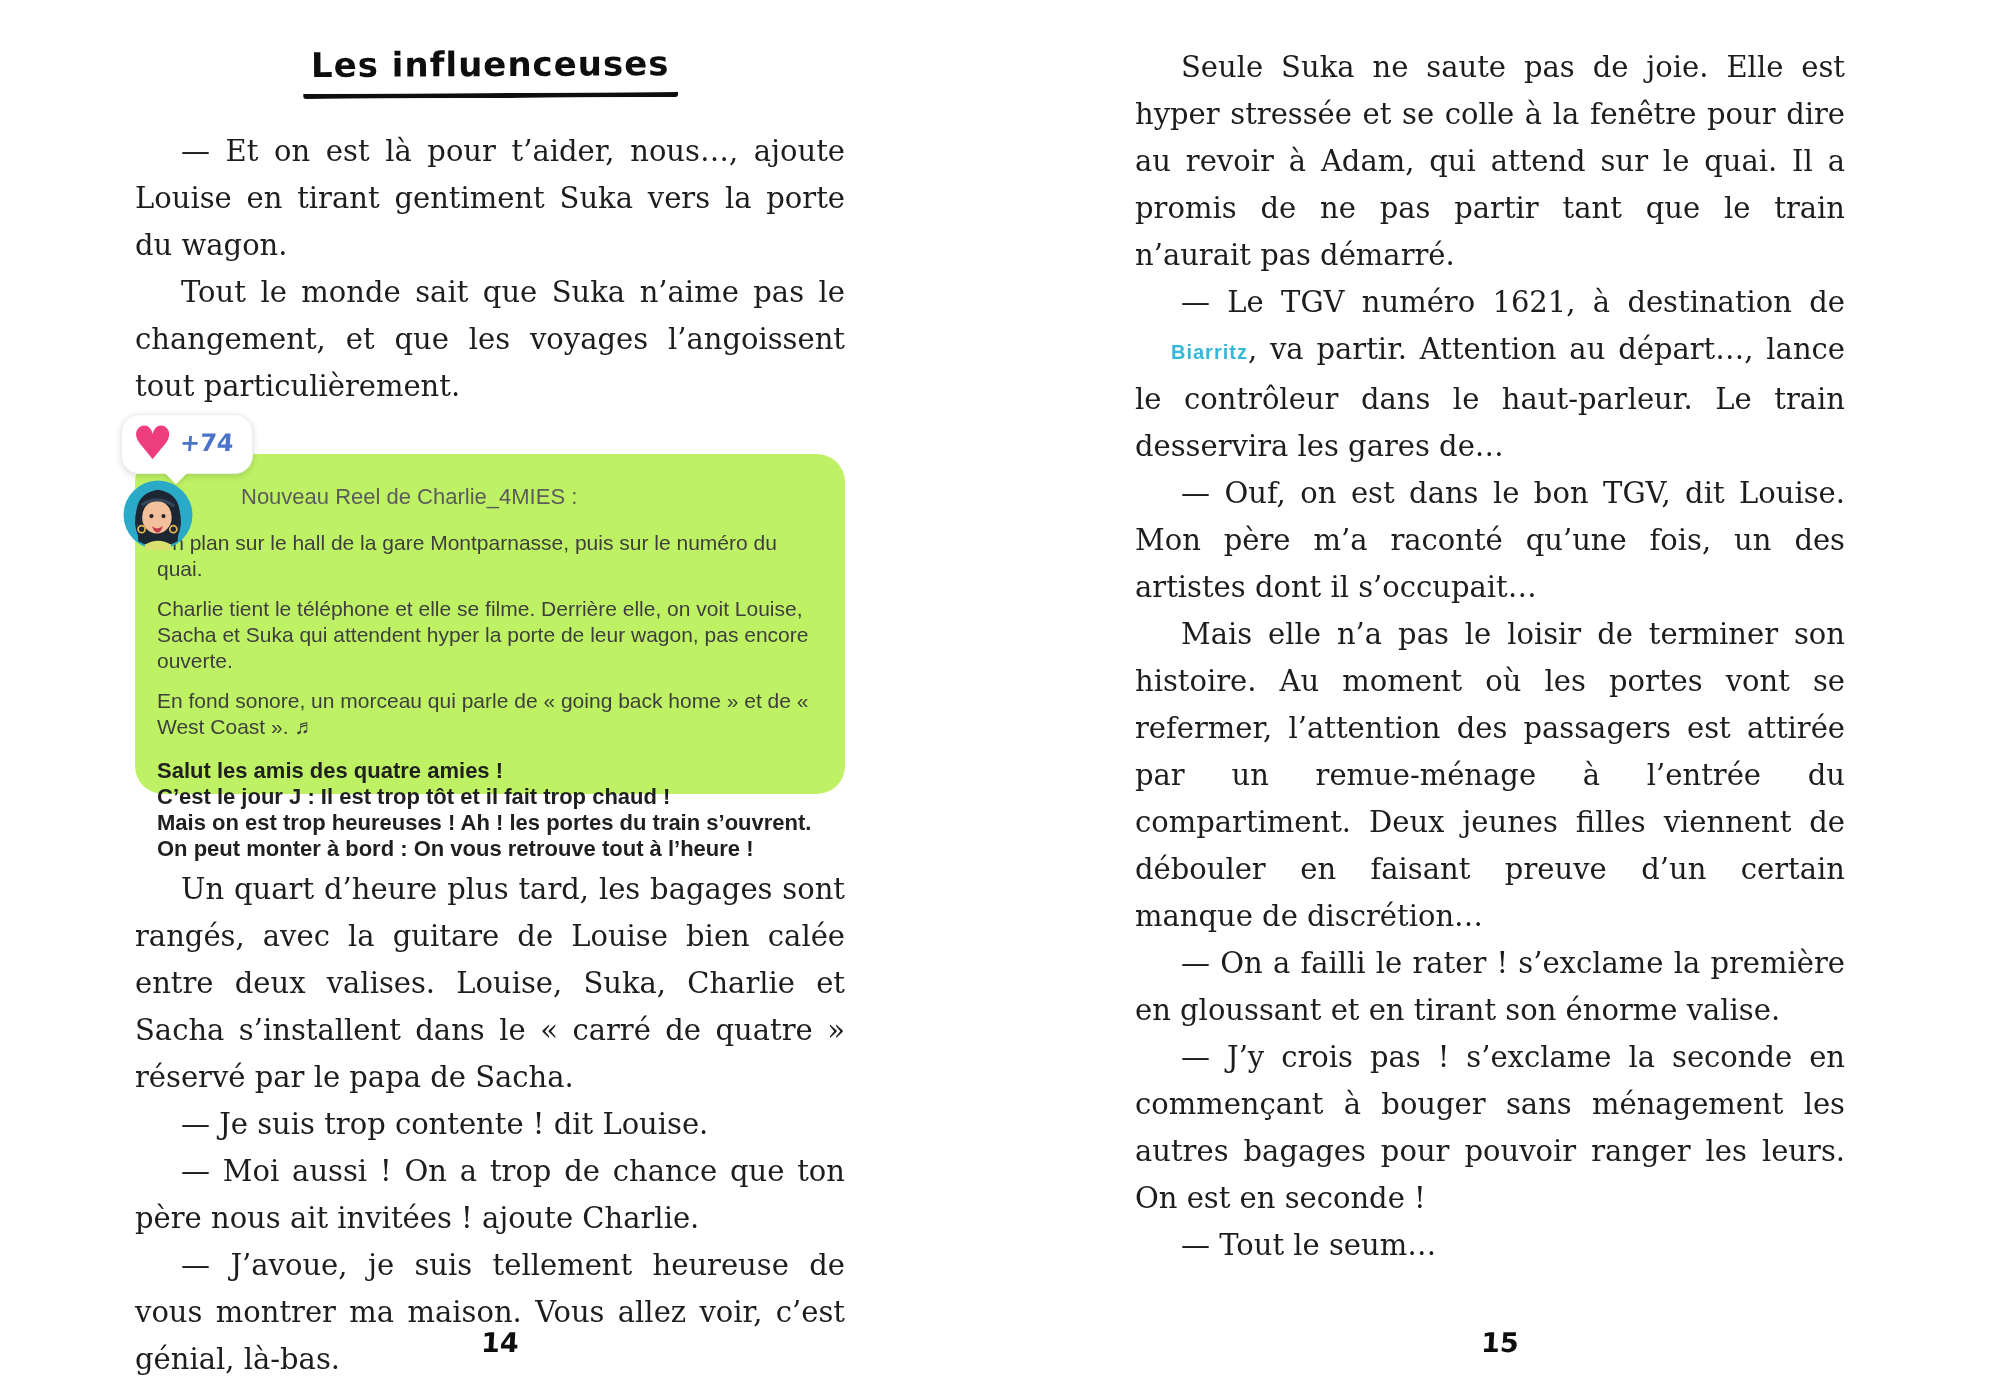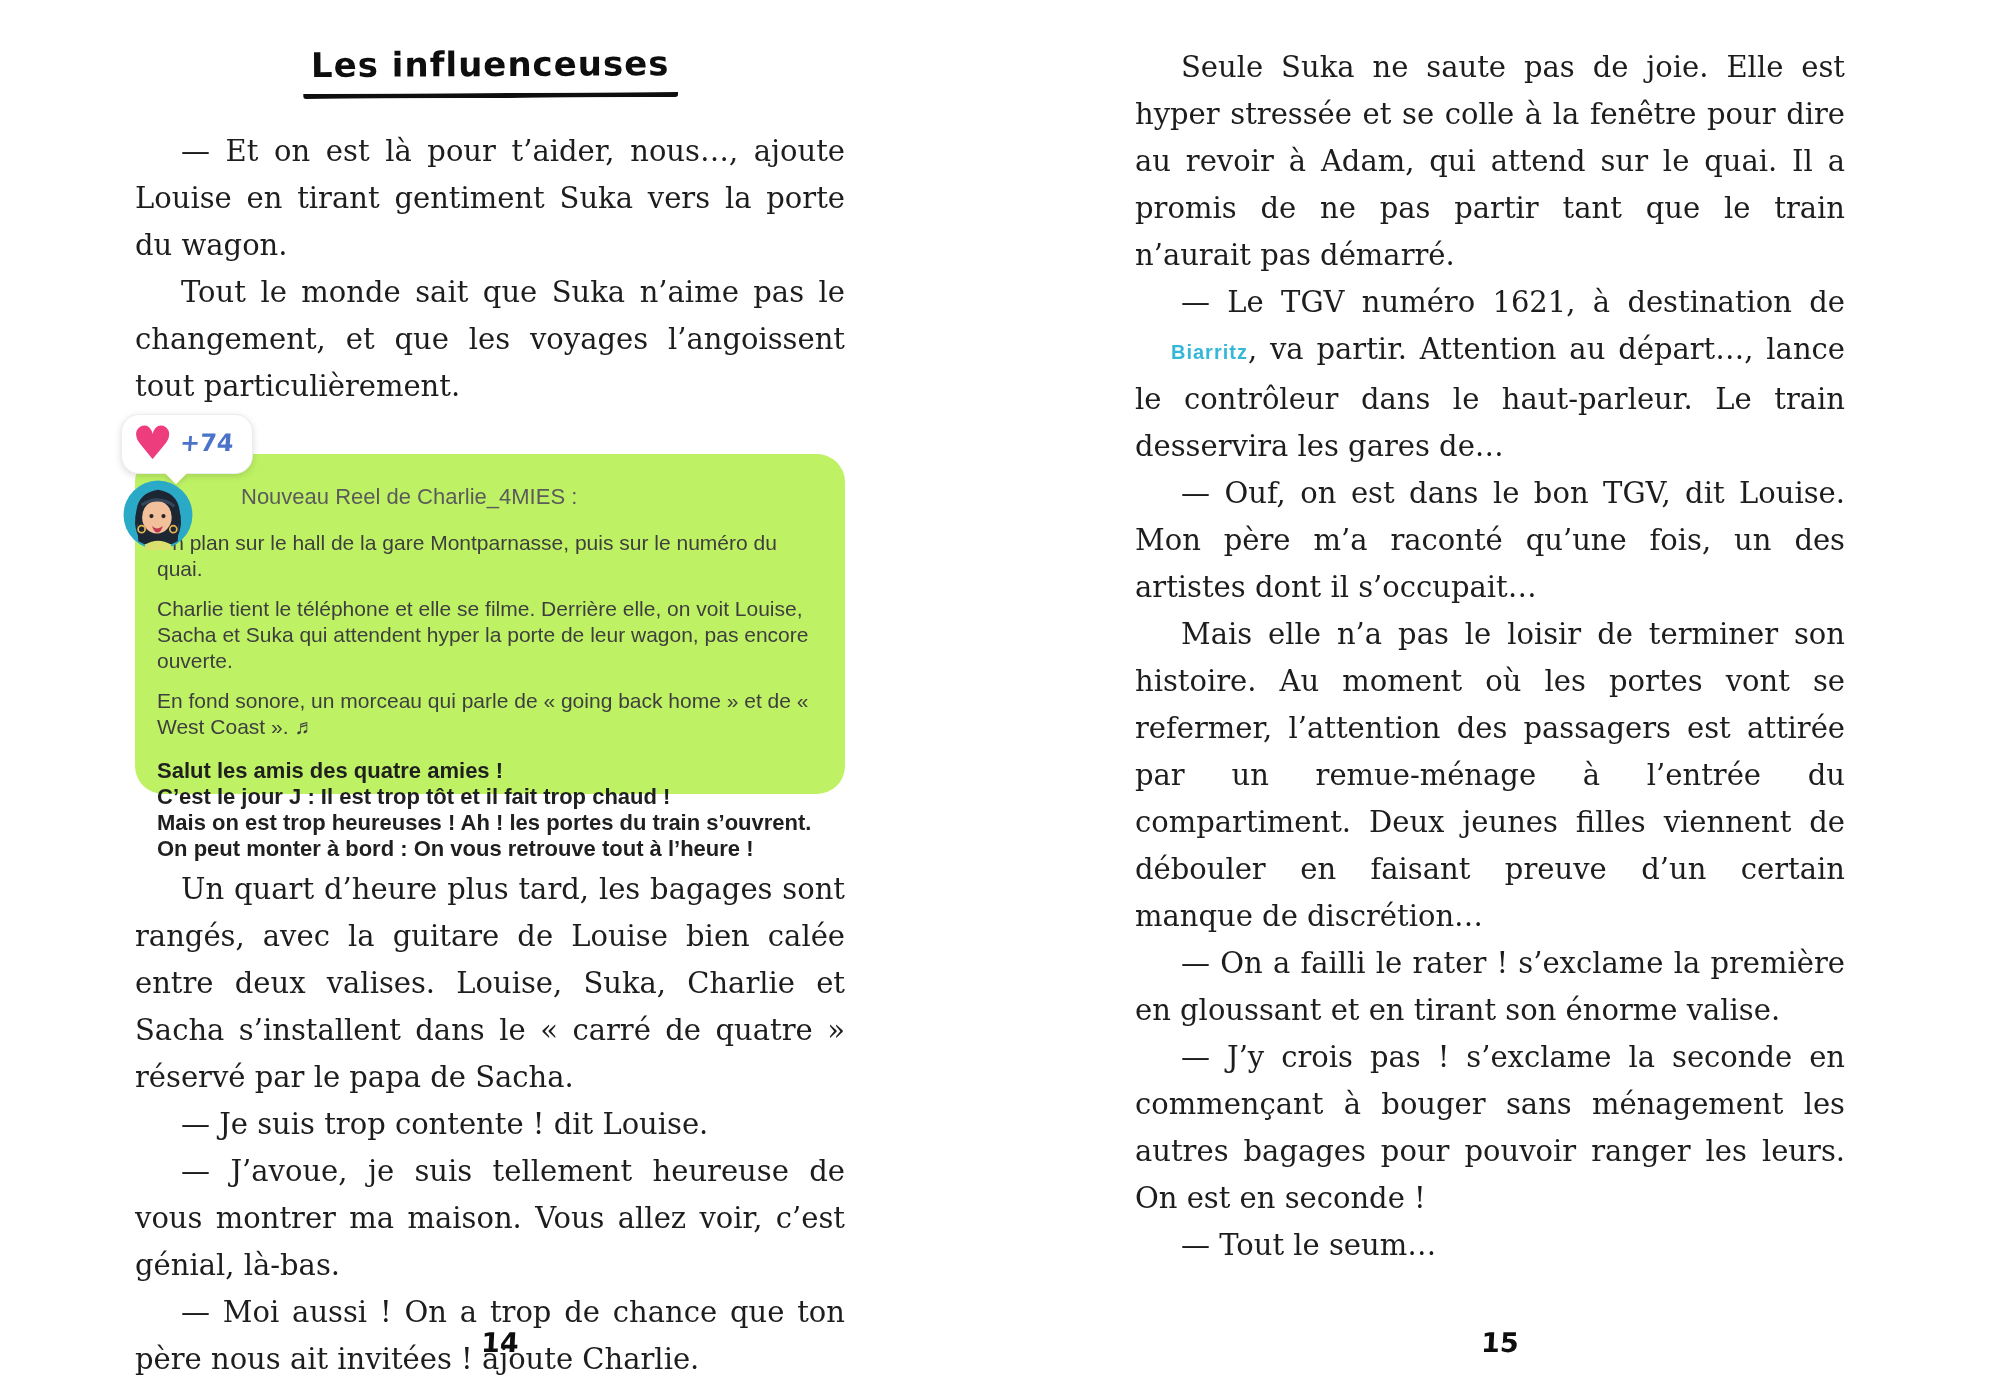--- a/index.html
+++ b/index.html
@@ -87,22 +87,22 @@
               <p class="reel-speech"><span>C’est le jour J : Il est trop tôt et il fait trop chaud !</span></p>
               <p class="reel-speech"><span>Mais on est trop heureuses ! Ah ! les portes du train s’ouvrent.</span></p>
               <p class="reel-speech"><span>On peut monter à bord : On vous retrouve tout à l’heure !</span></p>
             </div>
         </div>
       </div>
 
       <div>
           <p class="para"><span>Un quart d’heure plus tard, les bagages sont rangés, avec la guitare de Louise bien calée entre deux valises. Louise, Suka, Charlie et Sacha s’installent dans le « carré de quatre » réservé par le papa de Sacha.</span></p>
           <p class="para"><span>— Je suis trop contente ! dit Louise.</span></p>
+          <p class="para"><span>— Moi aussi ! On a trop de chance que ton père nous ait invitées ! ajoute Charlie.</span></p>
           <p class="para"><span>— J’avoue, je suis tellement heureuse de vous montrer ma maison. Vous allez voir, c’est génial, là-bas.</span></p>
-          <p class="para"><span>— Moi aussi ! On a trop de chance que ton père nous ait invitées ! ajoute Charlie.</span></p>
         </div>
     </div>
 
     <div class="page-number">14</div>
   </div>
 
   <div class="page" id="page-right">
     <div class="col">
 
       <div>

